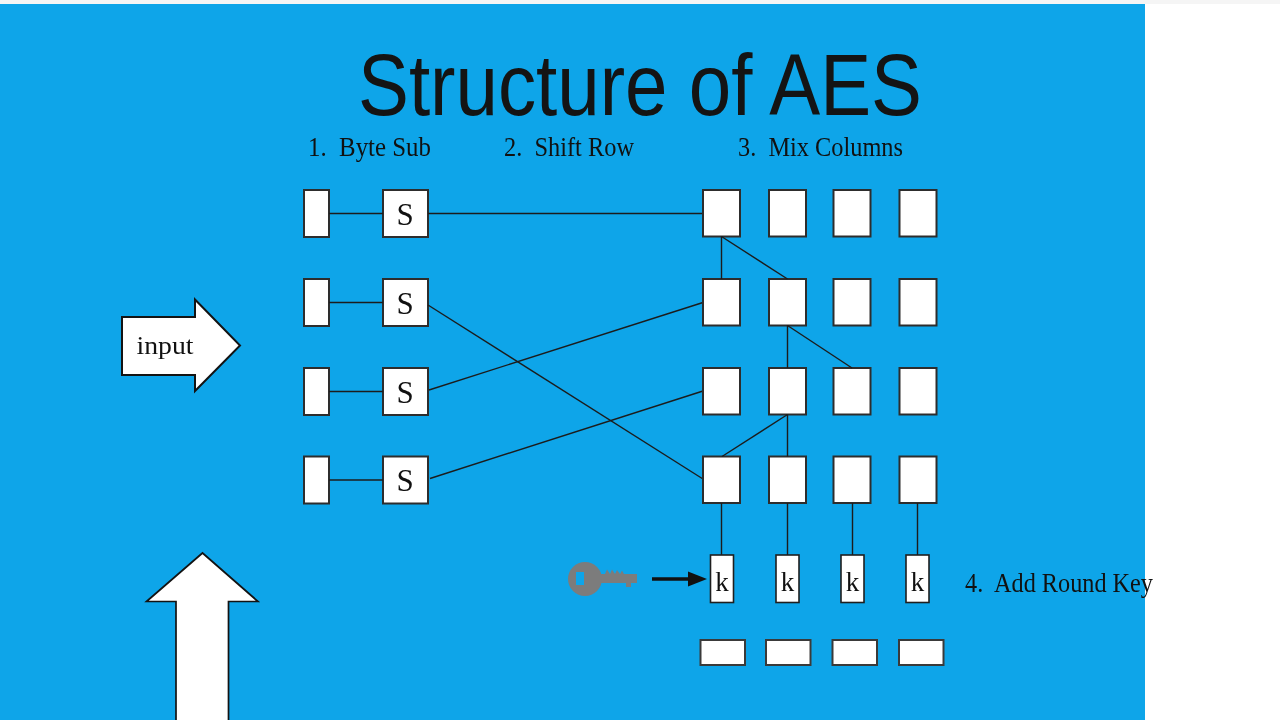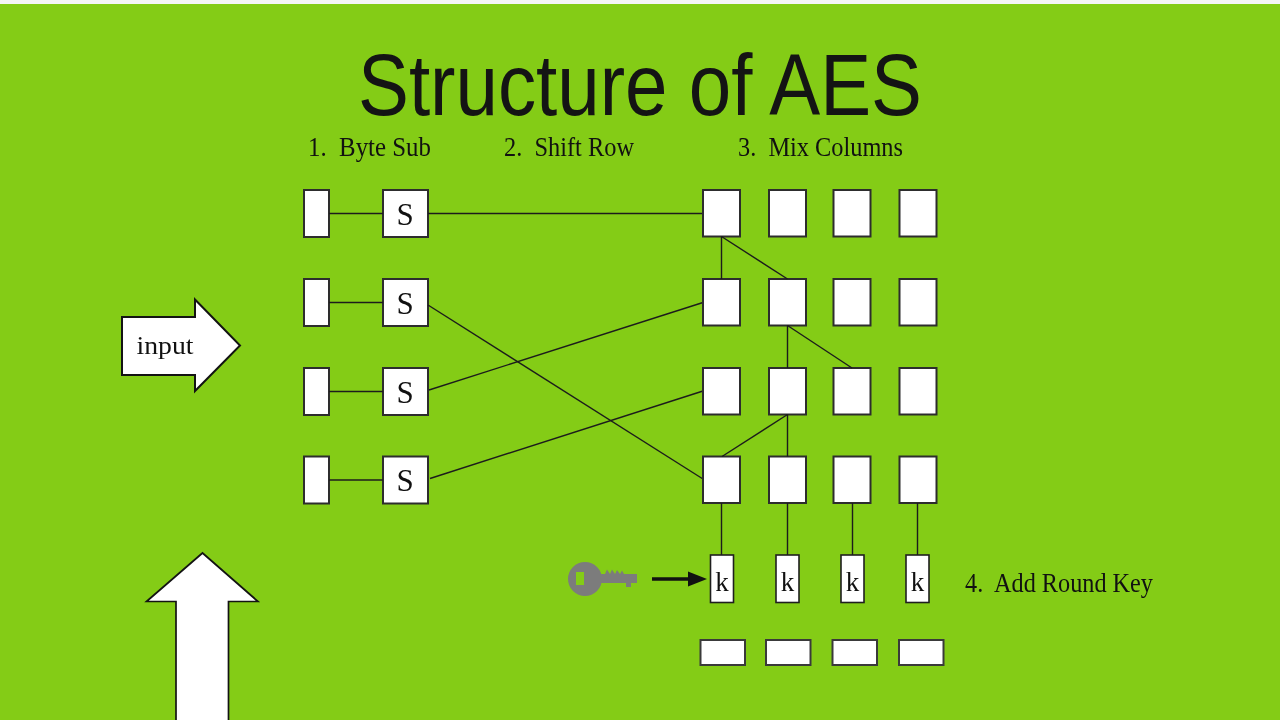--- a/index.html
+++ b/index.html
@@ -3,22 +3,22 @@
 <meta charset="utf-8">
 <style>
   html, body {
     margin: 0; padding: 0;
     width: 1280px; height: 720px;
     overflow: hidden;
     background: #ffffff;
   }
   .slide {
     position: relative;
-    width: 1280px; height: 720px;
-    background: #84cc16;
+    width: 1145px; height: 720px;
+    background: #0ea5e9;
   }
   svg { display: block; }
 
   .title-text {
     font-family: "Liberation Sans", sans-serif;
     font-size: 88px;
     fill: #141414;
     letter-spacing: 0px;
   }
   .step-label {

